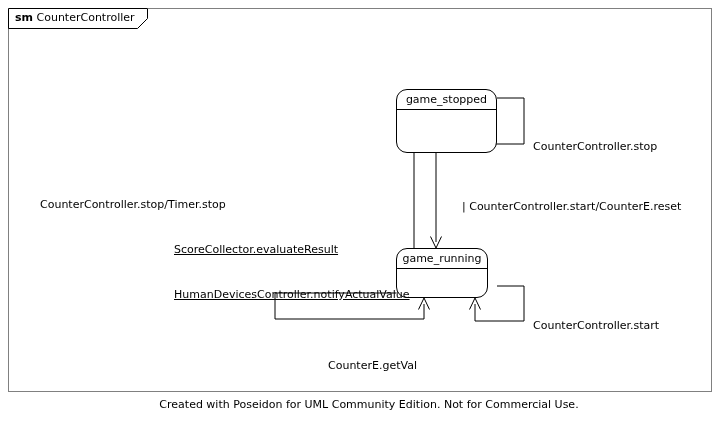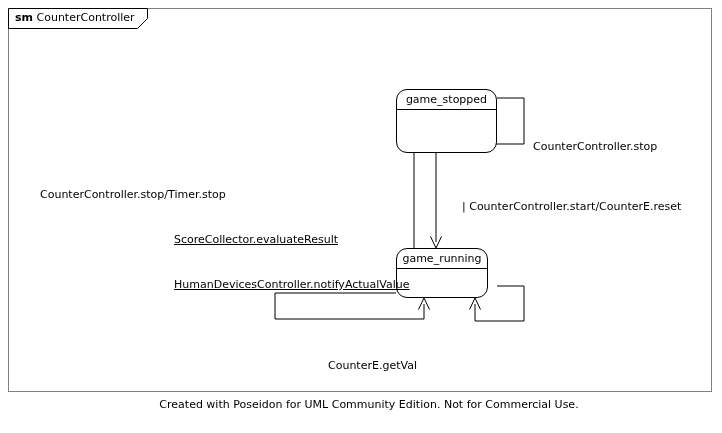--- a/index.html
+++ b/index.html
@@ -104,21 +104,21 @@
   
   .label {
     position: absolute;
     font-size: 11px;
     line-height: 15px;
     white-space: pre;
     z-index: 4;
   }
   .label-left-block {
     left: 40px;
-    top: 157px;
+    top: 167px;
   }
   .label-left-block .ln2,
   .label-left-block .ln3 {
     padding-left: 134px;
     text-decoration: underline;
   }
   .label-start-reset {
     left: 462px;
     top: 169px;
   }
@@ -213,20 +213,23 @@
   </div>
 
   <div class="label label-stop-self">
     <div class="ln1">CounterController.stop</div>
   </div>
 
   <div class="label label-start-reset">
     <div class="ln1">| CounterController.start/CounterE.reset</div>
   </div>
 
+  <div class="label label-start-self">
+    <div class="ln1">CounterController.start</div>
+  </div>
 
   <div class="label label-bottom-block">
     <div class="ln2">CounterE.getVal</div>
     
   </div>
 
   <div class="caption">Created with Poseidon for UML Community Edition. Not for Commercial Use.</div>
 
 </div>
 

